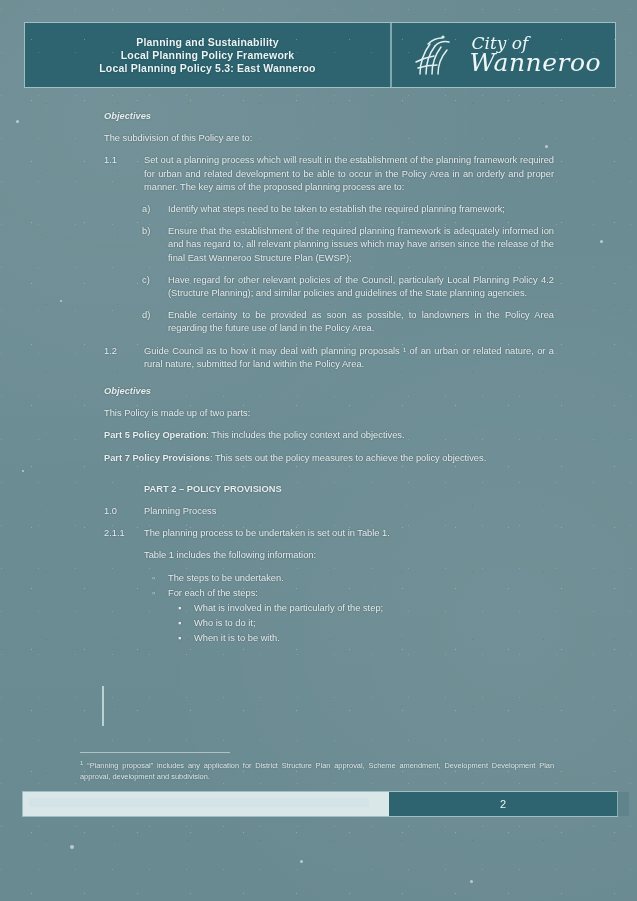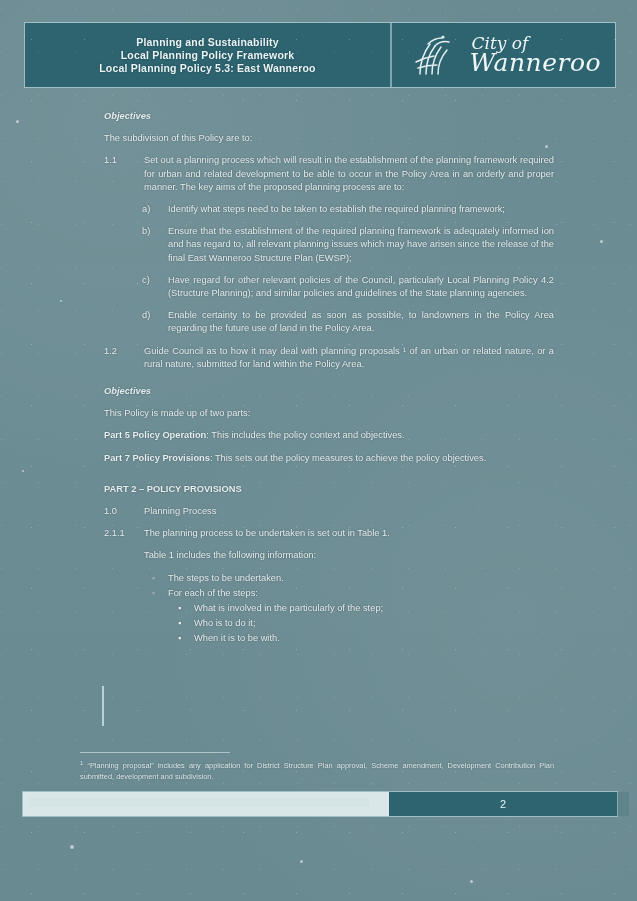--- a/index.html
+++ b/index.html
@@ -327,21 +327,21 @@
       <div class="txt">Guide Council as to how it may deal with planning proposals ¹ of an urban or related nature, or a rural nature, submitted for land within the Policy Area.</div>
     </div>
 
     <p class="heading-italic" style="margin-top:14px;">Objectives</p>
     <p>This Policy is made up of two parts:</p>
 
     <p><span class="bold">Part 5 Policy Operation</span><span>: This includes the policy context and objectives.</span></p>
 
     <p><span class="bold">Part 7 Policy Provisions</span><span>: This sets out the policy measures to achieve the policy objectives.</span></p>
 
-    <p class="bold" style="margin-top:18px;">PART 2 – POLICY PROVISIONS</p>
+    <p class="bold" style="margin-top:18px;margin-left:40px;">PART 2 – POLICY PROVISIONS</p>
 
     <div class="row">
       <div class="num">1.0</div>
       <div class="txt">Planning Process</div>
     </div>
 
     <div class="row">
       <div class="num">2.1.1</div>
       <div class="txt">The planning process to be undertaken is set out in Table 1.</div>
     </div>
@@ -372,21 +372,21 @@
         </div>
       </div>
     </div>
   </div>
 
   <div class="indent-line"></div>
 
   <div class="fn-rule"></div>
   <div class="footnote">
     <span class="sup">1</span>
-    <span>“Planning proposal” includes any application for District Structure Plan approval, Scheme amendment, Development Contribution Plan submitted, development and subdivision.</span>
+    <span>“Planning proposal” includes any application for District Structure Plan approval, Scheme amendment, Development Development Plan approval, development and subdivision.</span>
   </div>
 
   <div class="footer">
     <div class="footer-left"></div>
     <div class="footer-right">
       <span class="page-num">2</span>
       <span class="footer-tail"></span>
     </div>
   </div>
 

